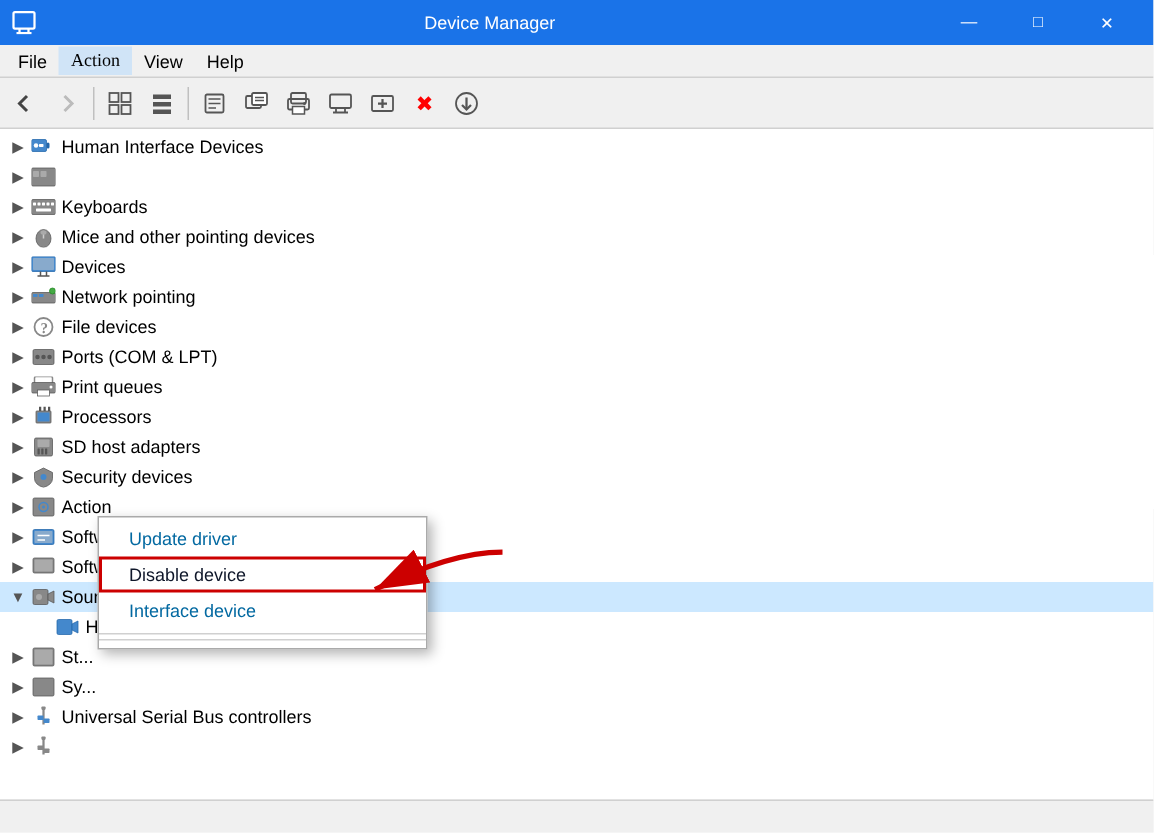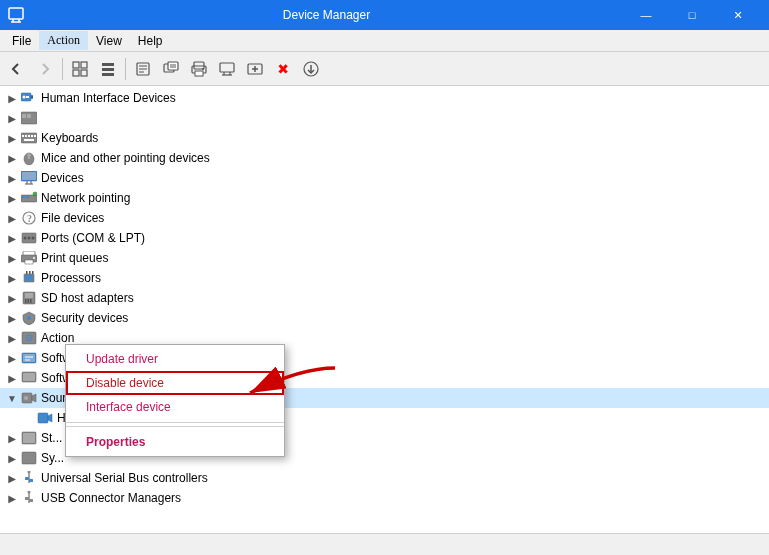--- a/index.html
+++ b/index.html
@@ -167,21 +167,21 @@
       background: white;
       border: 1px solid #aaa;
       box-shadow: 3px 3px 8px rgba(0,0,0,0.3);
       z-index: 100;
       padding: 2px 0;
     }
     .context-menu-item {
       padding: 5px 20px;
       cursor: pointer;
       font-size: 12px;
-      color: #be185d;
+      color: #0369a1;
     }
     .context-menu-sep {
       height: 1px;
       background: #d0d0d0;
       margin: 3px 0;
     }
     .context-menu-bold {
       font-weight: bold;
     }
 
@@ -558,30 +558,28 @@
     <div class="tree-item indent-1">
       <span class="expand-arrow">▶</span>
       <span class="tree-icon">
         <svg width="16" height="14" viewBox="0 0 16 14">
             <path d="M8 1 L8 12" stroke="#888" stroke-width="1.5"></path>
             <circle cx="8" cy="1" r="1.5" fill="#888"></circle>
             <rect x="4" y="6" width="4" height="3" rx="0.5" fill="#888"></rect>
             <rect x="8" y="8" width="4" height="3" rx="0.5" fill="#888"></rect>
           </svg>
       </span>
-      <span class="tree-label">USB Connector Managers</span>
     </div>
 
     <div class="context-menu">
       <div class="context-menu-item">Update driver</div>
-      <div class="context-menu-item" style="outline: 2px solid #cc0000; outline-offset: -2px; background: white; color: #b91c1c;">Disable device</div>
+      <div class="context-menu-item" style="outline: 2px solid #cc0000; outline-offset: -2px; background: white; color: #0f172a;">Disable device</div>
       <div class="context-menu-item">Interface device</div>
       <div class="context-menu-sep"></div>
       <div class="context-menu-sep"></div>
-      <div class="context-menu-item context-menu-bold">Properties</div>
     </div>
 
     <svg class="red-arrow" viewBox="0 0 100 50" xmlns="http://www.w3.org/2000/svg" style="position:absolute; left:230px; top:272px; width:120px; height:50px; z-index:200;">
       <defs>
         <marker id="arrowhead" markerWidth="10" markerHeight="7" refX="10" refY="3.5" orient="auto">
           <polygon points="0 0, 10 3.5, 0 7" fill="#cc0000"></polygon>
         </marker>
       </defs>
       <path d="M95 10 Q60 10 10 35" stroke="#cc0000" stroke-width="3.5" fill="none" marker-end="url(#arrowhead)"></path>
     </svg>

